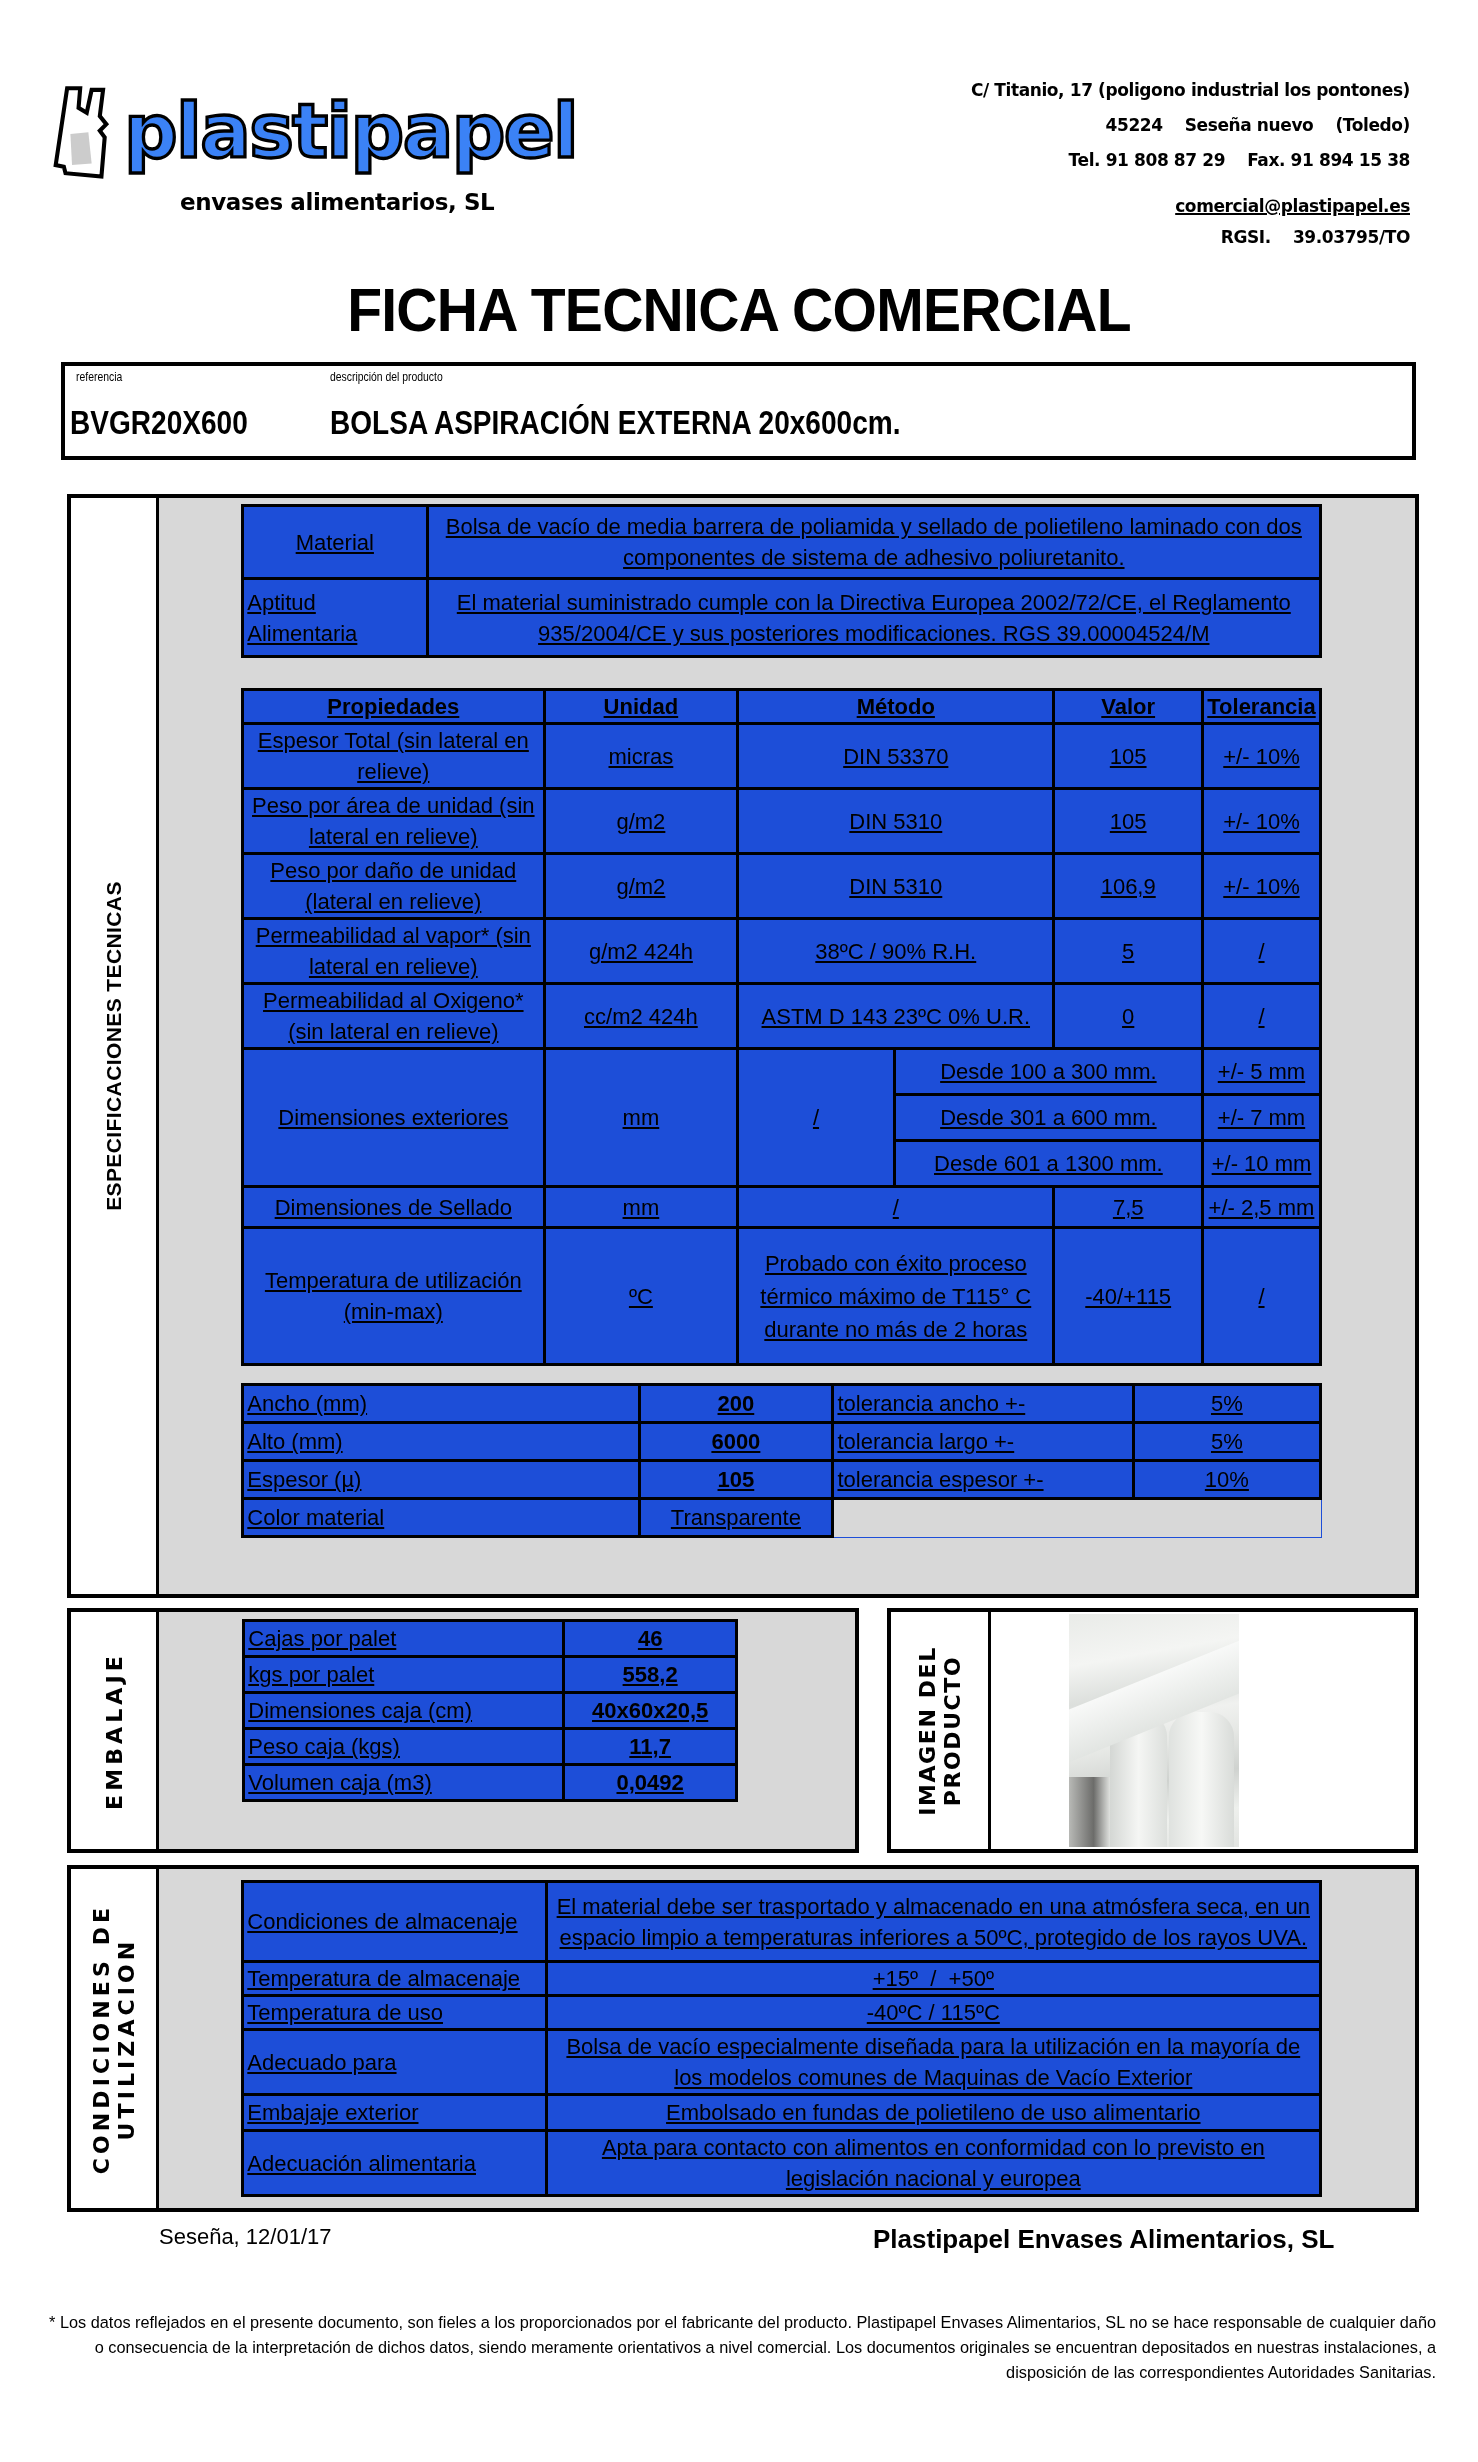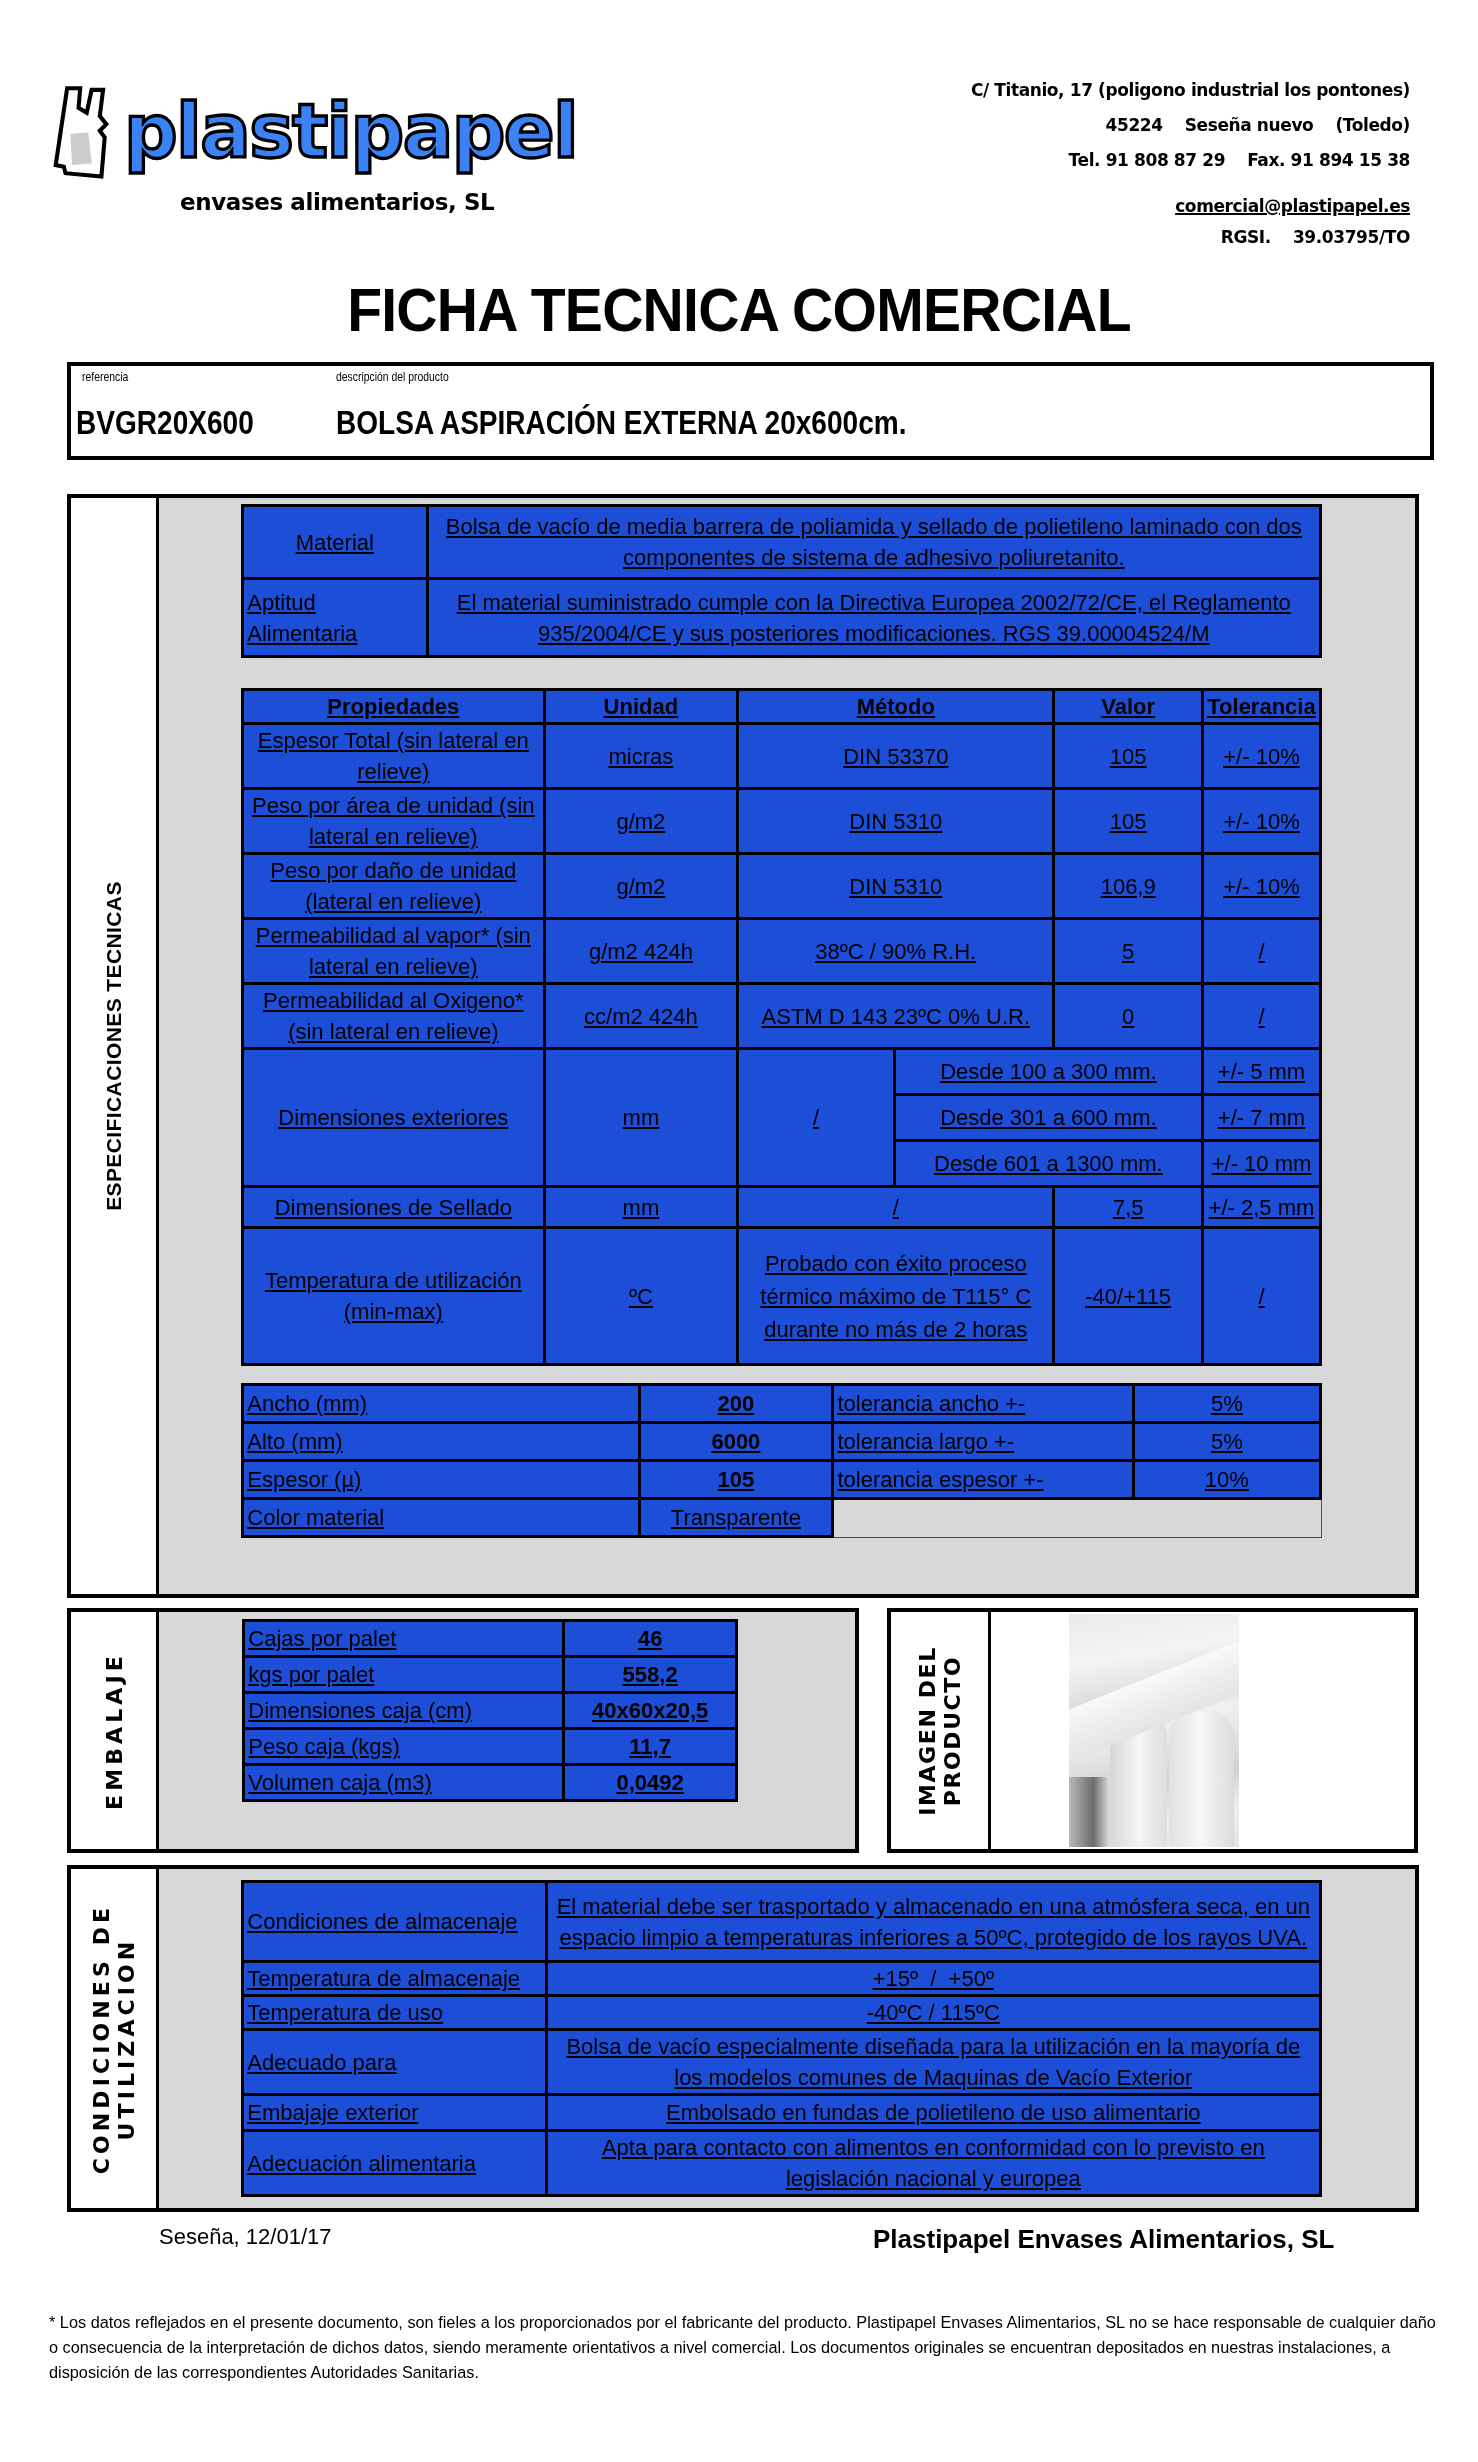--- a/index.html
+++ b/index.html
@@ -17,21 +17,21 @@
 
   
   .addr { right:68px; top:73px; text-align:right; font-family:"DejaVu Sans", sans-serif;
       font-weight:bold; font-size:17px; line-height:35px; letter-spacing:-0.4px; }
   .addr .email { text-decoration:underline; text-decoration-thickness:2.4px; margin-top:11.4px; display:block; }
 
   .title { left:0; width:1478px; top:274px; text-align:center; font-family:"Liberation Sans", sans-serif;
       font-weight:bold; font-size:62px; transform:scaleX(0.92); letter-spacing:-0.8px; }
 
   
-  .hdrbox { left:67px; top:362px; width:1347px; height:90px; border:4.1px solid #000; box-sizing:content-box;padding-left:12px; }
+  .hdrbox { left:61px; top:362px; width:1347px; height:90px; border:4.1px solid #000; box-sizing:content-box; }
   .hdr-lbl { font-size:13px; position:absolute; top:3.3px; transform:scaleX(0.8); transform-origin:left; }
   .hdr-ref { position:absolute; left:4.9px; top:38px; font-weight:bold; font-size:33px; transform:scaleX(0.85); transform-origin:left; }
   .hdr-desc { position:absolute; left:265px; top:38px; font-weight:bold; font-size:33px; transform:scaleX(0.85); transform-origin:left; white-space:nowrap; }
 
   
   .section { position:absolute; border:4.1px solid #000; background:#d8d8d8; box-sizing:border-box; }
   .sec-label { position:absolute; left:0; top:0; bottom:0; background:#fff; border-right:3.3px solid #000; box-sizing:border-box; }
   .vtext { position:absolute; left:50%; top:50%; transform:translate(-50%,-50%) rotate(-90deg);
       white-space:nowrap; font-weight:bold; text-align:center; }
 
@@ -43,21 +43,21 @@
 
   .photo { position:absolute; left:1069px; top:1614px; width:170px; height:233px;
       background: linear-gradient(170deg,#e9ebe8 0%,#f4f5f3 20%,#dcdfdc 35%,#f0f1ef 45%,#e6e8e5 55%,#cfd2cf 70%,#eef0ed 85%,#e2e4e1 100%); overflow:hidden; }
   .photo .roll1 { position:absolute; left:41px; top:98px; width:57px; height:139px; background:linear-gradient(90deg,#d4d7d4,#f5f6f4,#dcdfdc); border-radius:24.5px 24.5px 0 0; }
   .photo .roll2 { position:absolute; left:100px; top:98px; width:65px; height:139px; background:linear-gradient(90deg,#dfe2df,#f7f8f6,#d9dcd9); border-radius:24.5px 24.5px 0 0; }
   .photo .shadow { position:absolute; left:0; top:163px; width:41px; height:73px; background:linear-gradient(90deg,#b8b9b6,#6c6c6a 60%,#e0e2df); }
   .photo .band { position:absolute; left:-16.3px; top:61px; width:212px; height:49px; background:linear-gradient(180deg,#f8f9f8,#e2e5e2); transform:rotate(-22deg); }
 
   .footer-left { left:159px; top:2224px; font-size:22px; }
   .footer-right { left:873px; top:2224px; font-size:26px;font-weight:bold; }
-  .disclaimer { left:49px; width:1387px; top:2310px; text-align:left; font-size:16.3px; line-height:25px; }
+  .disclaimer { left:49px; width:1387px; top:2310px; text-align:right; font-size:16.3px; line-height:25px; }
 </style>
 </head>
 <body>
 
 <div class="abs logo">
   <svg class="abs" style="left:0;top:6.5px" width="82" height="98" viewBox="0 0 100 120">
     <path d="M22 4 L38 4 L36 28 L46 34 L52 6 L66 6 L62 38 L70 48 L62 56 L68 64 L64 112 L20 108 L18 100 L8 98 Z" fill="#fff" stroke="#000" stroke-width="5"></path>
     <path d="M26 60 L48 58 L52 96 L28 98 Z" fill="#bfbfbf" opacity="0.8"></path>
   </svg>
   <span class="logo-word">plastipapel</span>

